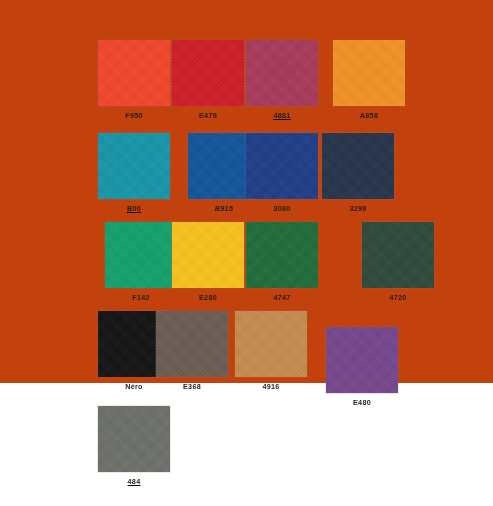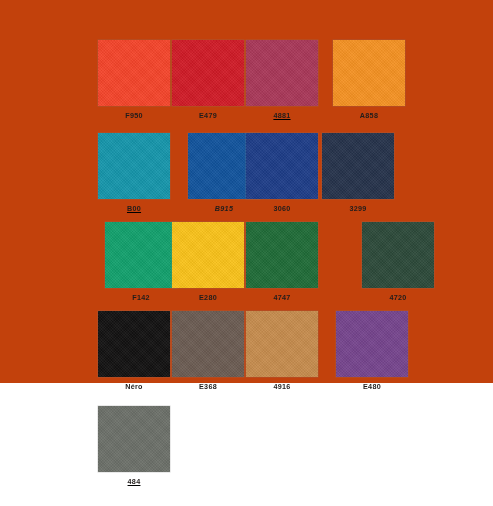--- a/index.html
+++ b/index.html
@@ -126,29 +126,29 @@
       <div class="swatch-chip texture" style="background-color:#2c4939;"></div>
       <div class="swatch-label">4720</div>
     </div>
   </div>
 
   <div class="swatch-row" style="top:311px;">
     <div class="swatch-cell" style="left:98px;">
       <div class="swatch-chip texture" style="background-color:#121111;"></div>
       <div class="swatch-label">Néro</div>
     </div>
-    <div class="swatch-cell" style="left:172px;">
+    <div class="swatch-cell" style="left:156px;">
       <div class="swatch-chip texture" style="background-color:#6a5b52;"></div>
       <div class="swatch-label">E368</div>
     </div>
-    <div class="swatch-cell" style="left:246px;">
+    <div class="swatch-cell" style="left:235px;">
       <div class="swatch-chip texture" style="background-color:#c58b4d;"></div>
       <div class="swatch-label">4916</div>
     </div>
-    <div class="swatch-cell" style="left:336px;">
+    <div class="swatch-cell" style="left:326px;margin-top:16px;">
       <div class="swatch-chip texture" style="background-color:#75448c;"></div>
       <div class="swatch-label">E480</div>
     </div>
   </div>
 
   <div class="swatch-row" style="top:406px;">
     <div class="swatch-cell" style="left:98px;text-decoration:underline;">
       <div class="swatch-chip texture" style="background-color:#6b6f68;"></div>
       <div class="swatch-label">484</div>
     </div>

